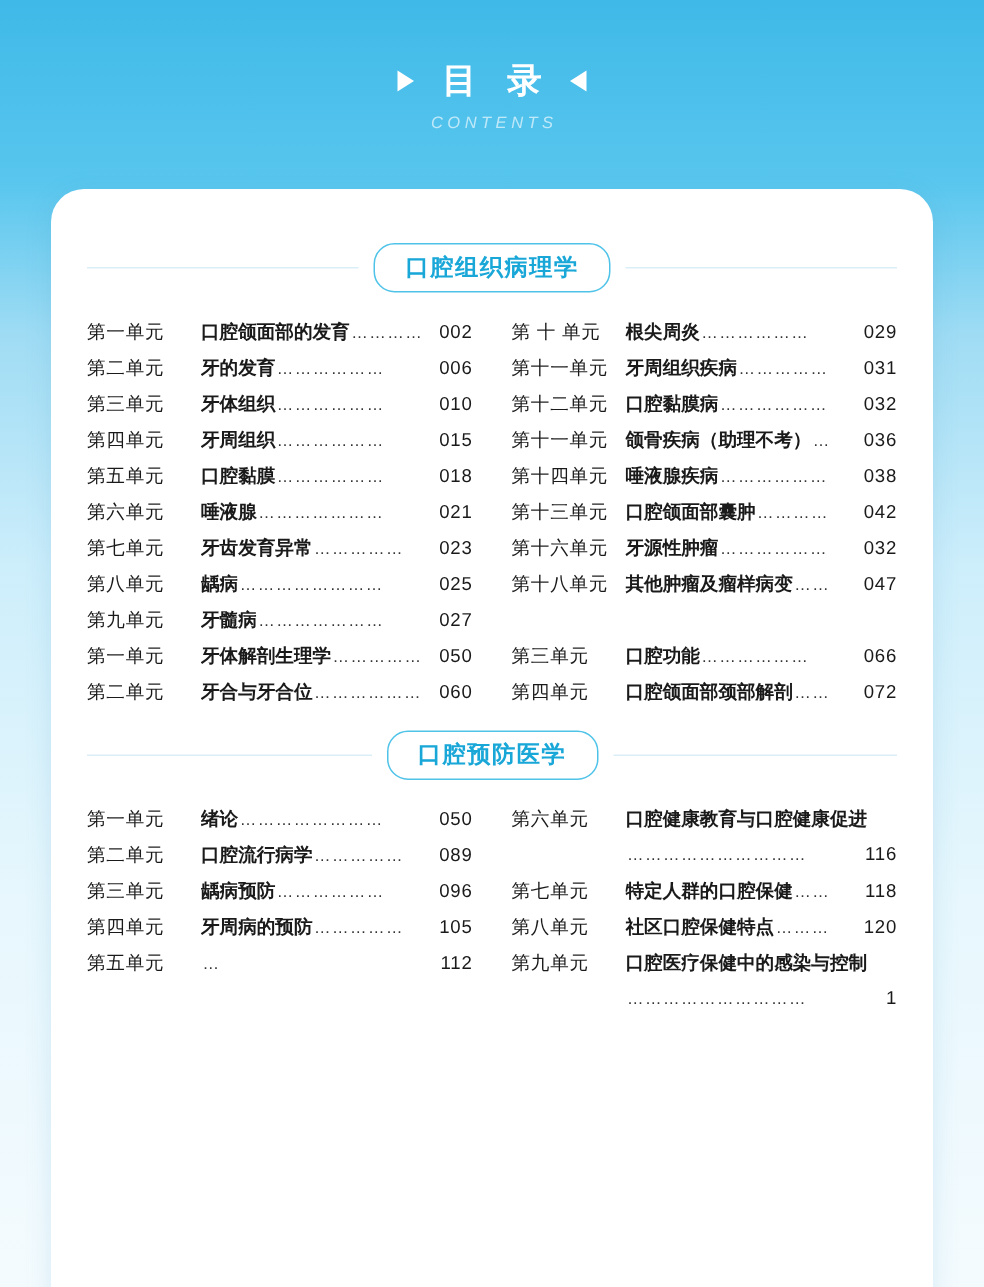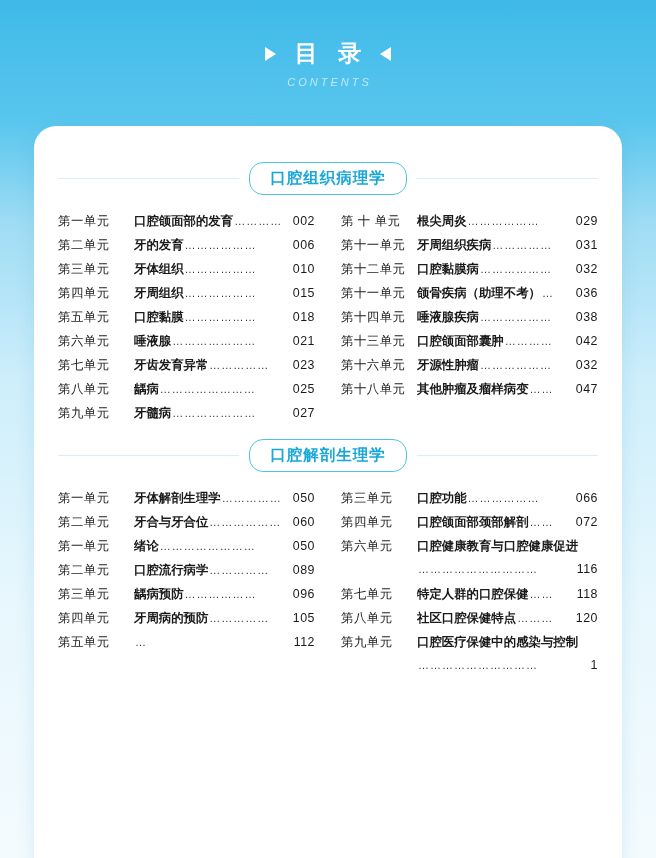--- a/index.html
+++ b/index.html
@@ -292,25 +292,20 @@
           <span class="unit">第十八单元</span>
           <span class="title-wrap">
             <span class="title">其他肿瘤及瘤样病变</span>
             <span class="dots">……</span>
             <span class="page">047</span>
           </span>
         </div>
     </div>
   </div>
 
-  <div class="section-head">
-    <span class="rule"></span>
-    <span class="section-pill">口腔解剖生理学</span>
-    <span class="rule"></span>
-  </div>
   <div class="entries">
     <div class="col">
       <div class="entry">
           <span class="unit">第一单元</span>
           <span class="title-wrap">
             <span class="title">牙体解剖生理学</span>
             <span class="dots">……………</span>
             <span class="page">050</span>
           </span>
         </div>
@@ -336,20 +331,25 @@
           <span class="unit">第四单元</span>
           <span class="title-wrap">
             <span class="title">口腔颌面部颈部解剖</span>
             <span class="dots">……</span>
             <span class="page">072</span>
           </span>
         </div>
     </div>
   </div>
 
+  <div class="section-head">
+    <span class="rule"></span>
+    <span class="section-pill">口腔预防医学</span>
+    <span class="rule"></span>
+  </div>
   <div class="entries">
     <div class="col">
       <div class="entry">
           <span class="unit">第一单元</span>
           <span class="title-wrap">
             <span class="title">绪论</span>
             <span class="dots">……………………</span>
             <span class="page">050</span>
           </span>
         </div>

